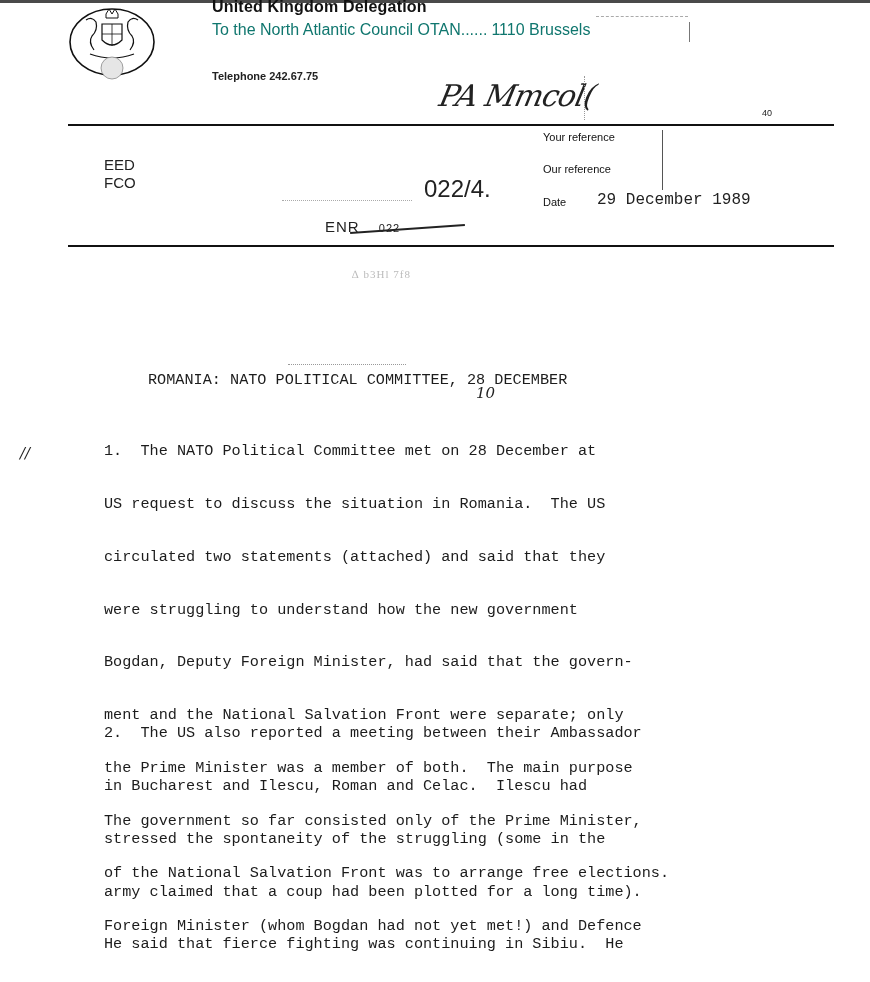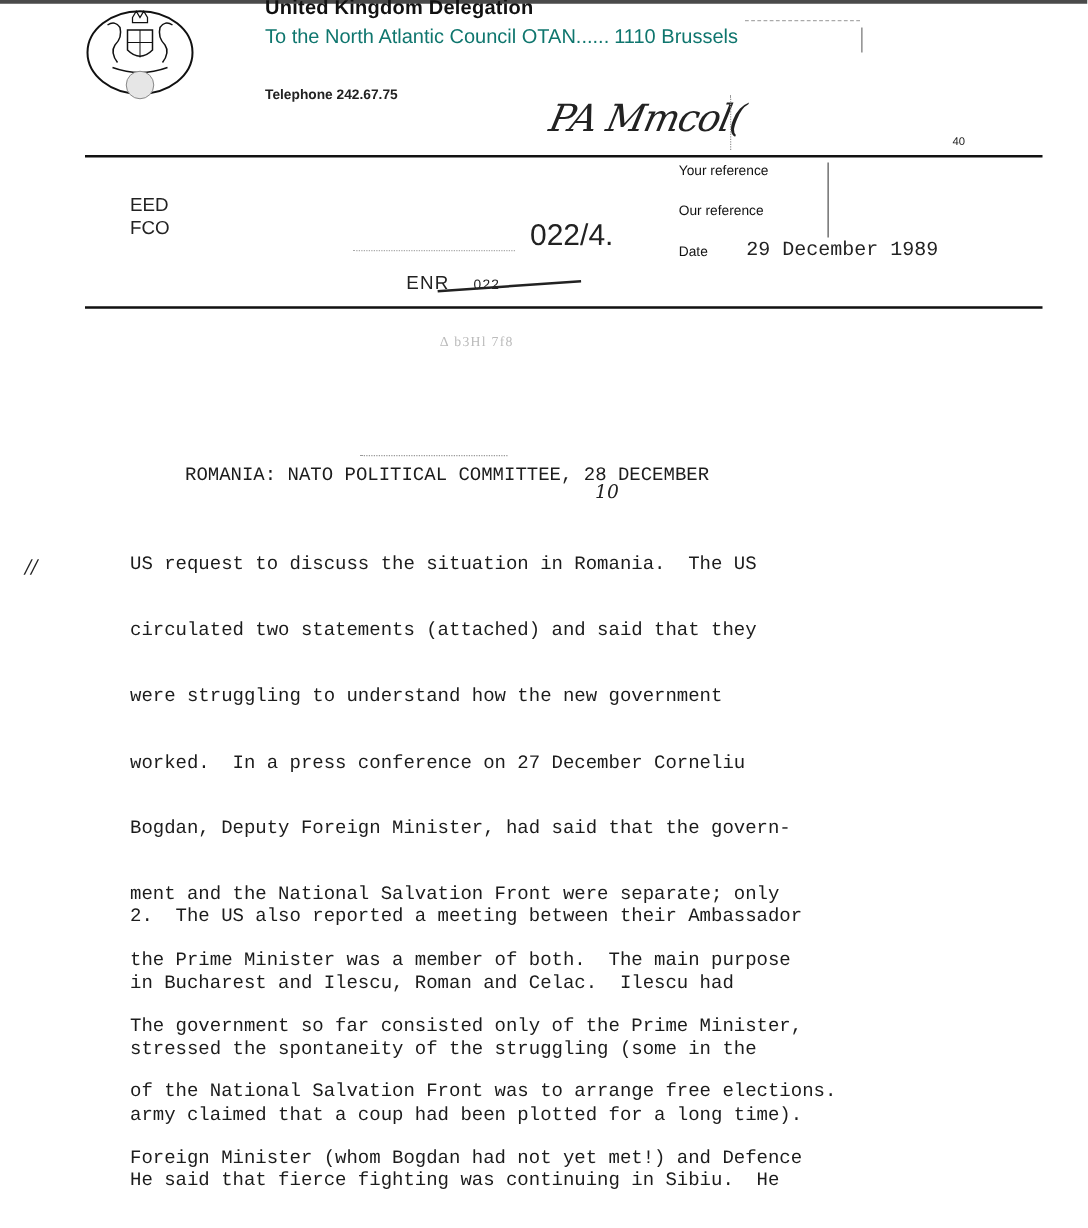--- a/index.html
+++ b/index.html
@@ -88,24 +88,24 @@
 <div class="rule" style="top:245px;"></div>
 
 <div class="stamp">∆ b3Hl 7f8</div>
 <div class="dots-line"></div>
 <div class="hand page-no">10</div>
 <div class="margin-mark">//</div>
 
 <div class="body-text subject">ROMANIA: NATO POLITICAL COMMITTEE, 28 DECEMBER</div>
 
 <div class="body-text para1">
+  <div>1.  The NATO Political Committee met on 28 December at</div>
   <div><span>US request to discuss the situation in Romania.  The US</span></div>
   <div>circulated two statements (attached) and said that they</div>
   <div>were struggling to understand how the new government</div>
-  <div>worked.  In a press conference on 27 December Corneliu</div>
   <div>Bogdan, Deputy Foreign Minister, had said that the govern-</div>
   <div>ment and the National Salvation Front were separate; only</div>
   <div>the Prime Minister was a member of both.  The main purpose</div>
   <div>The government so far consisted only of the Prime Minister,</div>
   <div>of the National Salvation Front was to arrange free elections.</div>
   <div>Foreign Minister (whom Bogdan had not yet met!) and Defence</div>
   
   
   
   

